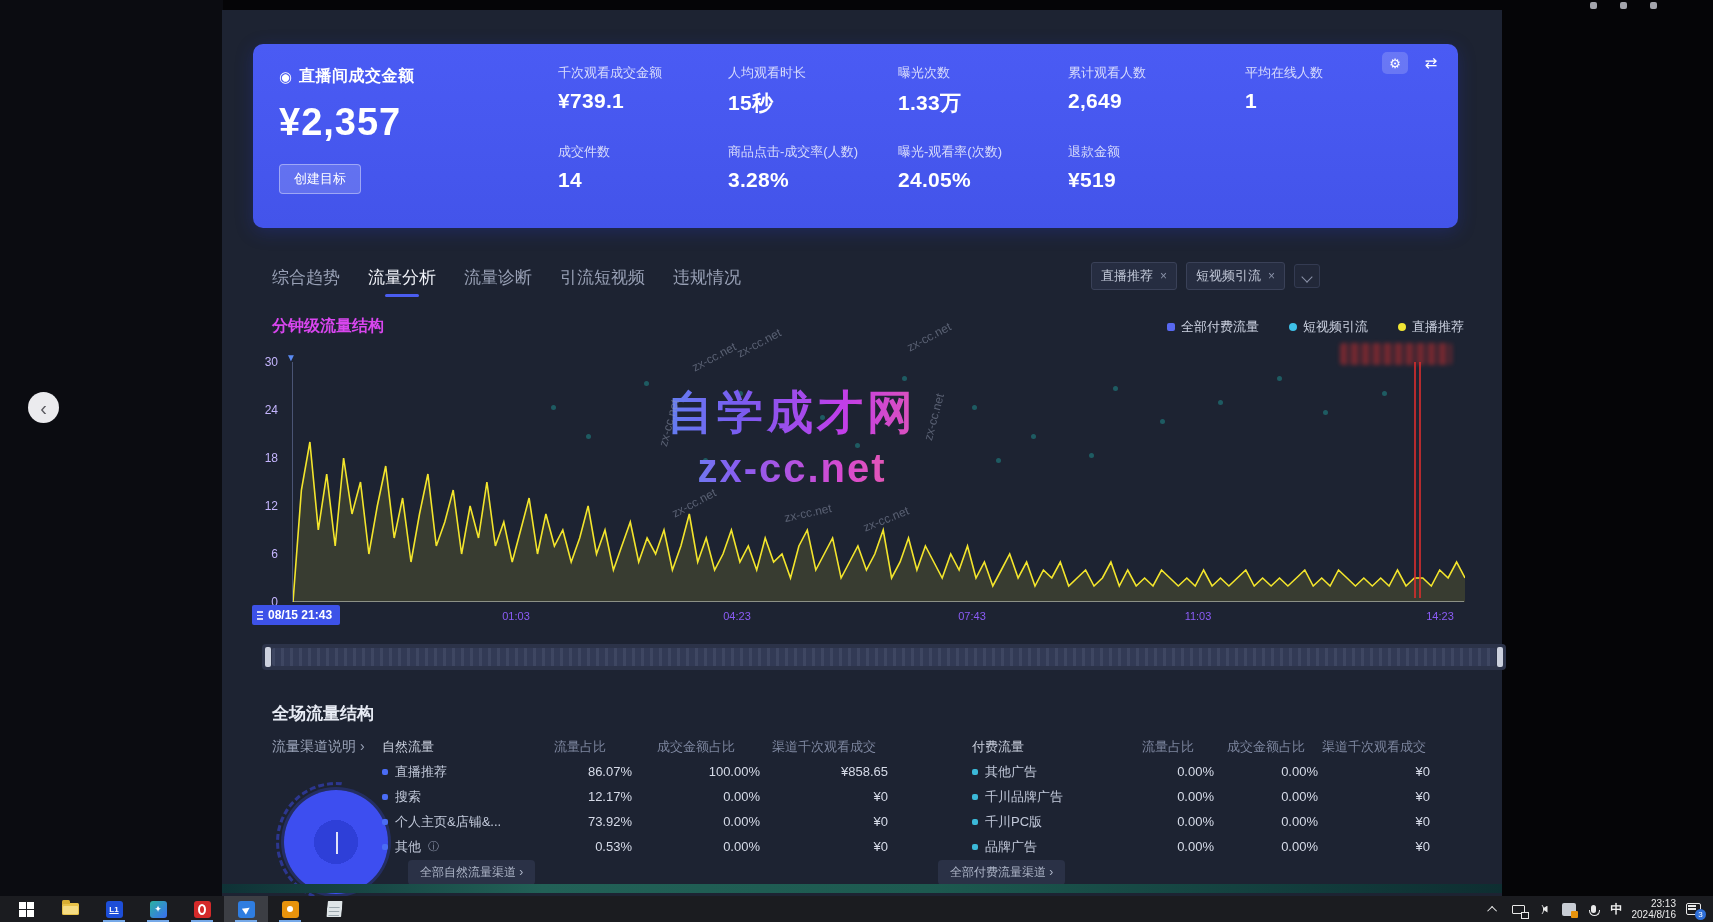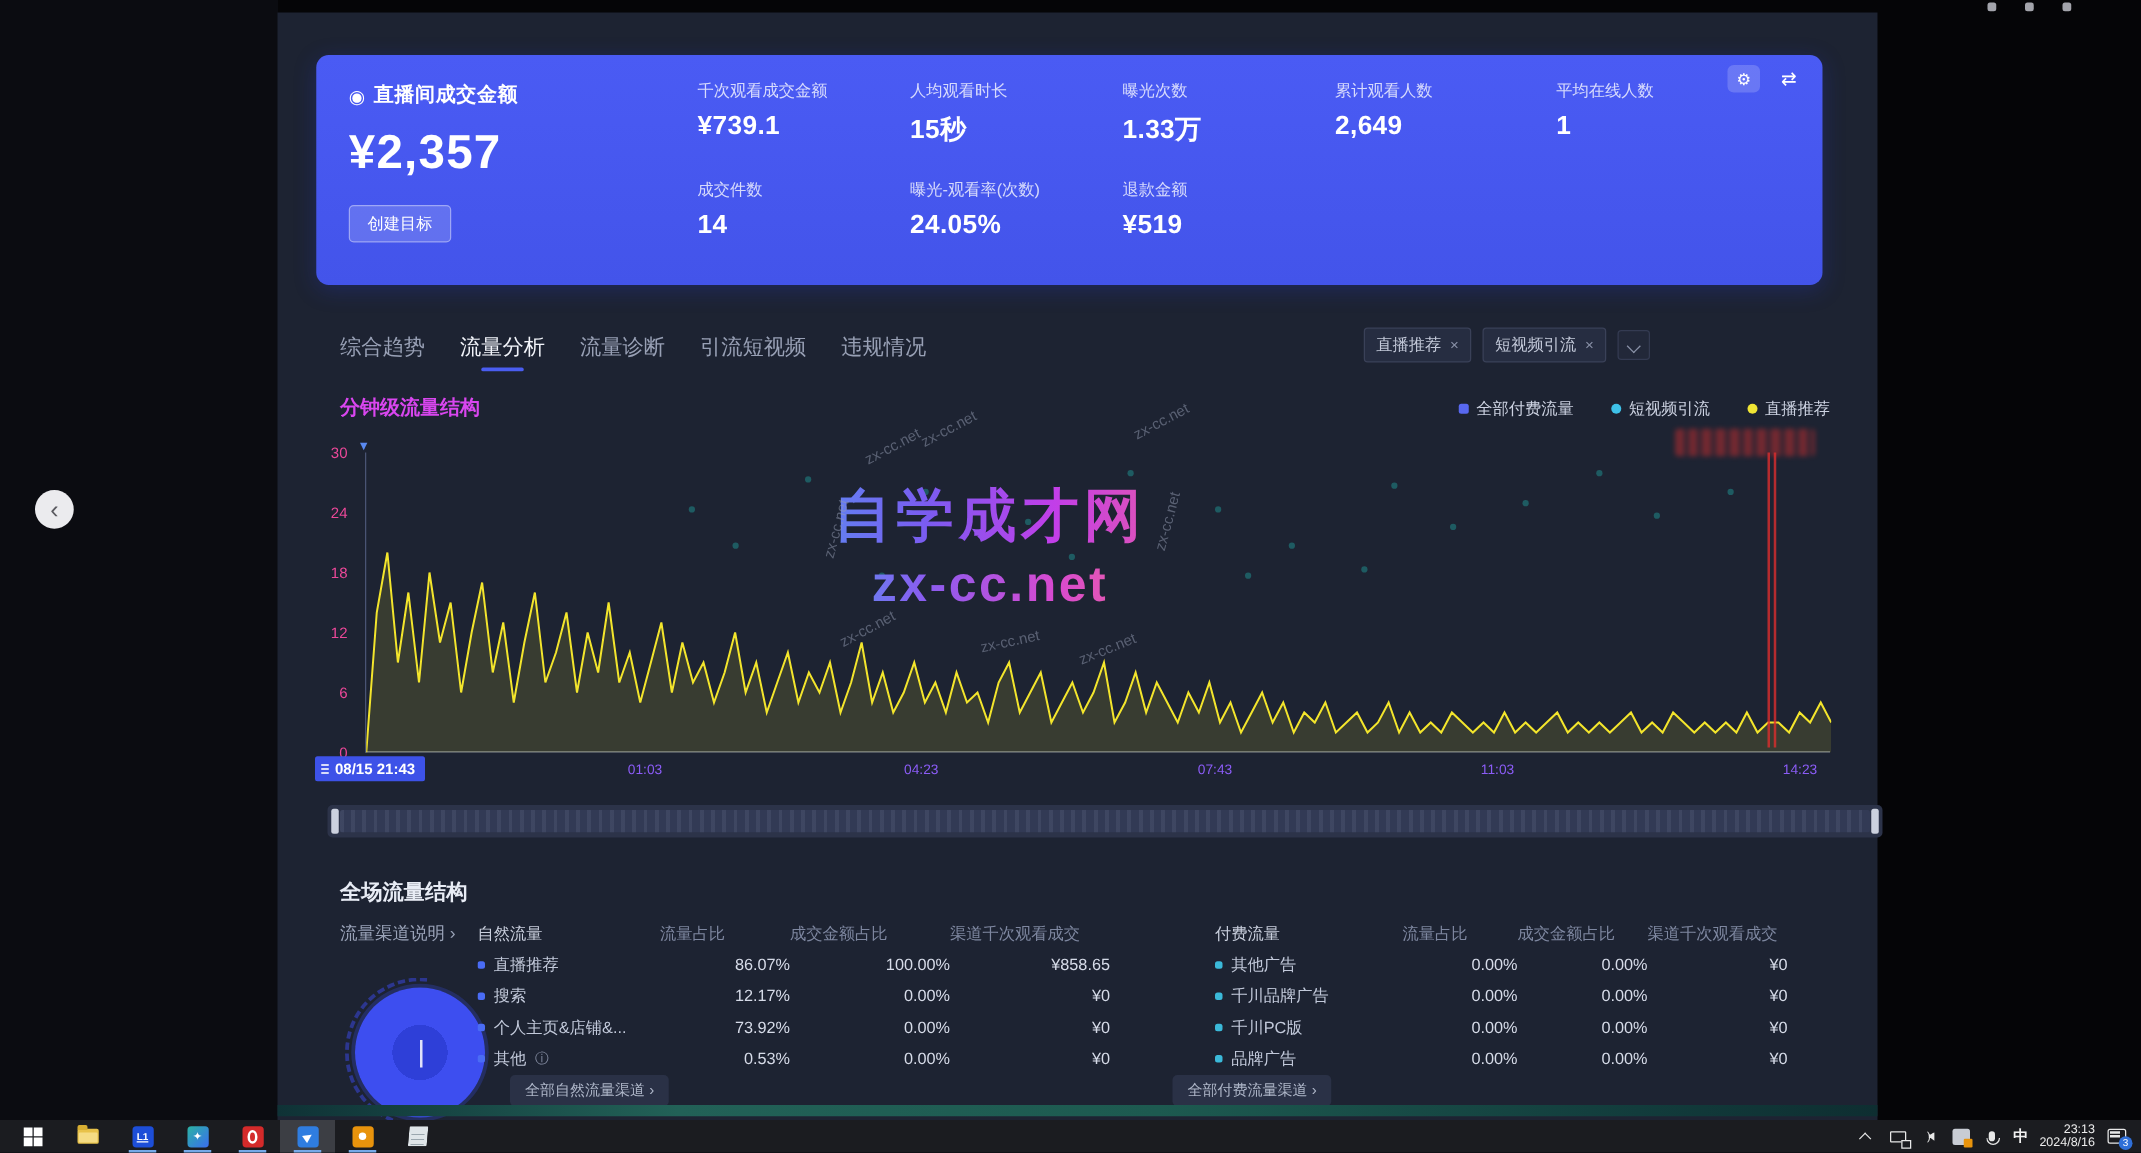--- a/index.html
+++ b/index.html
@@ -58,21 +58,21 @@
   .sw.cyan { border-radius:50%; background:#3ec1e8; }
   .sw.yellow { border-radius:50%; background:#f0e534; }
 
   
   #plot { position:absolute; left:70px; top:352px; width:1172px; height:240px;
     border-left:1px solid #4a5474; border-bottom:1px solid rgba(205,213,230,.55); }
   #flow-svg { position:absolute; inset:0; }
   #scatter-layer { position:absolute; inset:0; overflow:hidden; }
   .tdot { position:absolute; width:5px; height:5px; border-radius:50%; background:#1f8a8a; opacity:.55; }
   #axis-pin { position:absolute; left:64px; top:342px; color:#5a8af2; font-size:10px; }
-  .ytick { position:absolute; left:28px; width:28px; text-align:right; font-size:12px; color:#ec4899; transform:translateY(-50%); }
+  .ytick { position:absolute; left:28px; width:28px; text-align:right; font-size:12px; color:#c4b5fd; transform:translateY(-50%); }
   .xtick { position:absolute; top:600px; transform:translateX(-50%); font-size:11px; color:#8b5cf6; }
   #x-start { position:absolute; left:30px; top:595px; background:#3d52e8; color:#fff; font-size:12px; font-weight:bold;
     padding:3px 8px 3px 16px; border-radius:2px; cursor:grab; }
   #x-start::before { content:""; position:absolute; left:5px; top:6px; width:6px; height:10px;
     background:repeating-linear-gradient(180deg,rgba(255,255,255,.8) 0 1.5px,transparent 1.5px 3.5px); }
 
   
   #red-stamp { position:absolute; left:1118px; top:333px; width:112px; height:22px; border-radius:3px;
     background:repeating-linear-gradient(90deg,rgba(216,48,48,.55) 0 7px,rgba(216,48,48,.15) 7px 11px);
     filter:blur(2px); opacity:.85; }
@@ -104,21 +104,21 @@
   #donut::before { content:""; position:absolute; inset:-8px; border-radius:50%;
     border:3px dashed rgba(58,72,220,.55); clip-path:polygon(0 0,55% 0,40% 100%,0 100%); }
   #donut::after { content:""; position:absolute; left:50%; top:40%; width:2px; height:22px; background:rgba(255,255,255,.85); }
 
   .tgrid { position:absolute; top:724px; display:grid; grid-auto-rows:25px; align-items:center; font-size:13px; }
   #tgrid-nat { left:160px; grid-template-columns:146px 104px 128px 128px; }
   #tgrid-paid { left:750px; grid-template-columns:150px 92px 104px 112px; }
   .th { color:#7e87a0; }
   .th.name { color:#c9cfdd; }
   .tv { text-align:right; color:#d6dbe8; }
-  .th.r { text-align:left; }
+  .th.r { text-align:center; }
   .tname { display:flex; align-items:center; gap:7px; color:#c2c9da; white-space:nowrap; overflow:hidden; }
   .dot { width:6px; height:6px; border-radius:2px; flex:0 0 auto; }
   .dot.blue { background:#4a6cf5; } .dot.cyan { background:#3bb9d9; }
   .info-ic { font-size:11px; color:#8a92a8; }
   .tfooter { position:absolute; top:850px; background:#2a3146; border:none; border-radius:4px; padding:4px 12px;
     font-size:12px; color:#aeb6c8; cursor:pointer; }
   #tfoot-nat { left:186px; } #tfoot-paid { left:716px; }
 
   #teal-strip { position:absolute; left:0; bottom:3px; width:100%; height:9px;
     background:linear-gradient(90deg,#0f3236,#226157 25%,#1d5a50 55%,#123c3c 85%,#0e2e31); }
@@ -203,20 +203,24 @@
             <div class="klabel">累计观看人数</div>
             <div class="kval">2,649</div>
           </div>
         <div class="kcell">
             <div class="klabel">平均在线人数</div>
             <div class="kval">1</div>
           </div>
         <div class="kcell">
             <div class="klabel">成交件数</div>
             <div class="kval">14</div>
+          </div>
+        <div class="kcell">
+            <div class="klabel">商品点击-成交率(人数)</div>
+            <div class="kval">3.28%</div>
           </div>
         <div class="kcell">
             <div class="klabel">曝光-观看率(次数)</div>
             <div class="kval">24.05%</div>
           </div>
         <div class="kcell">
             <div class="klabel">退款金额</div>
             <div class="kval">¥519</div>
           </div>
       </div>

